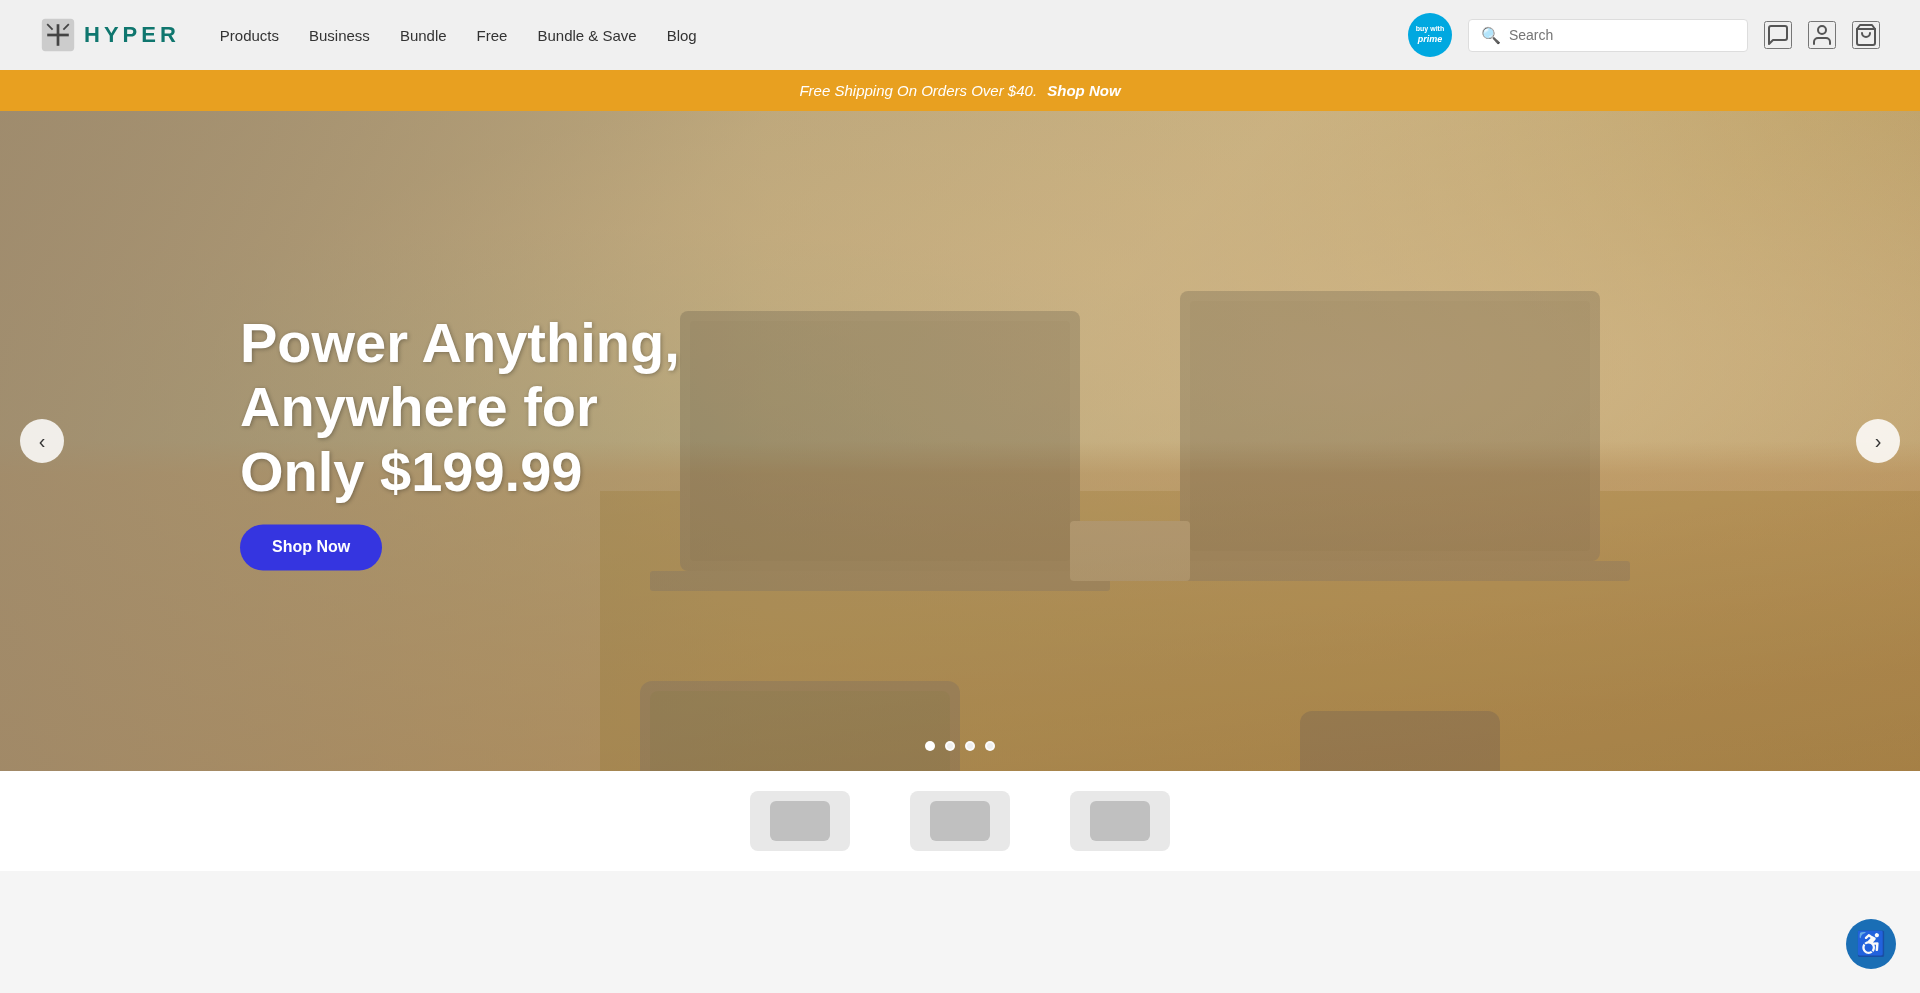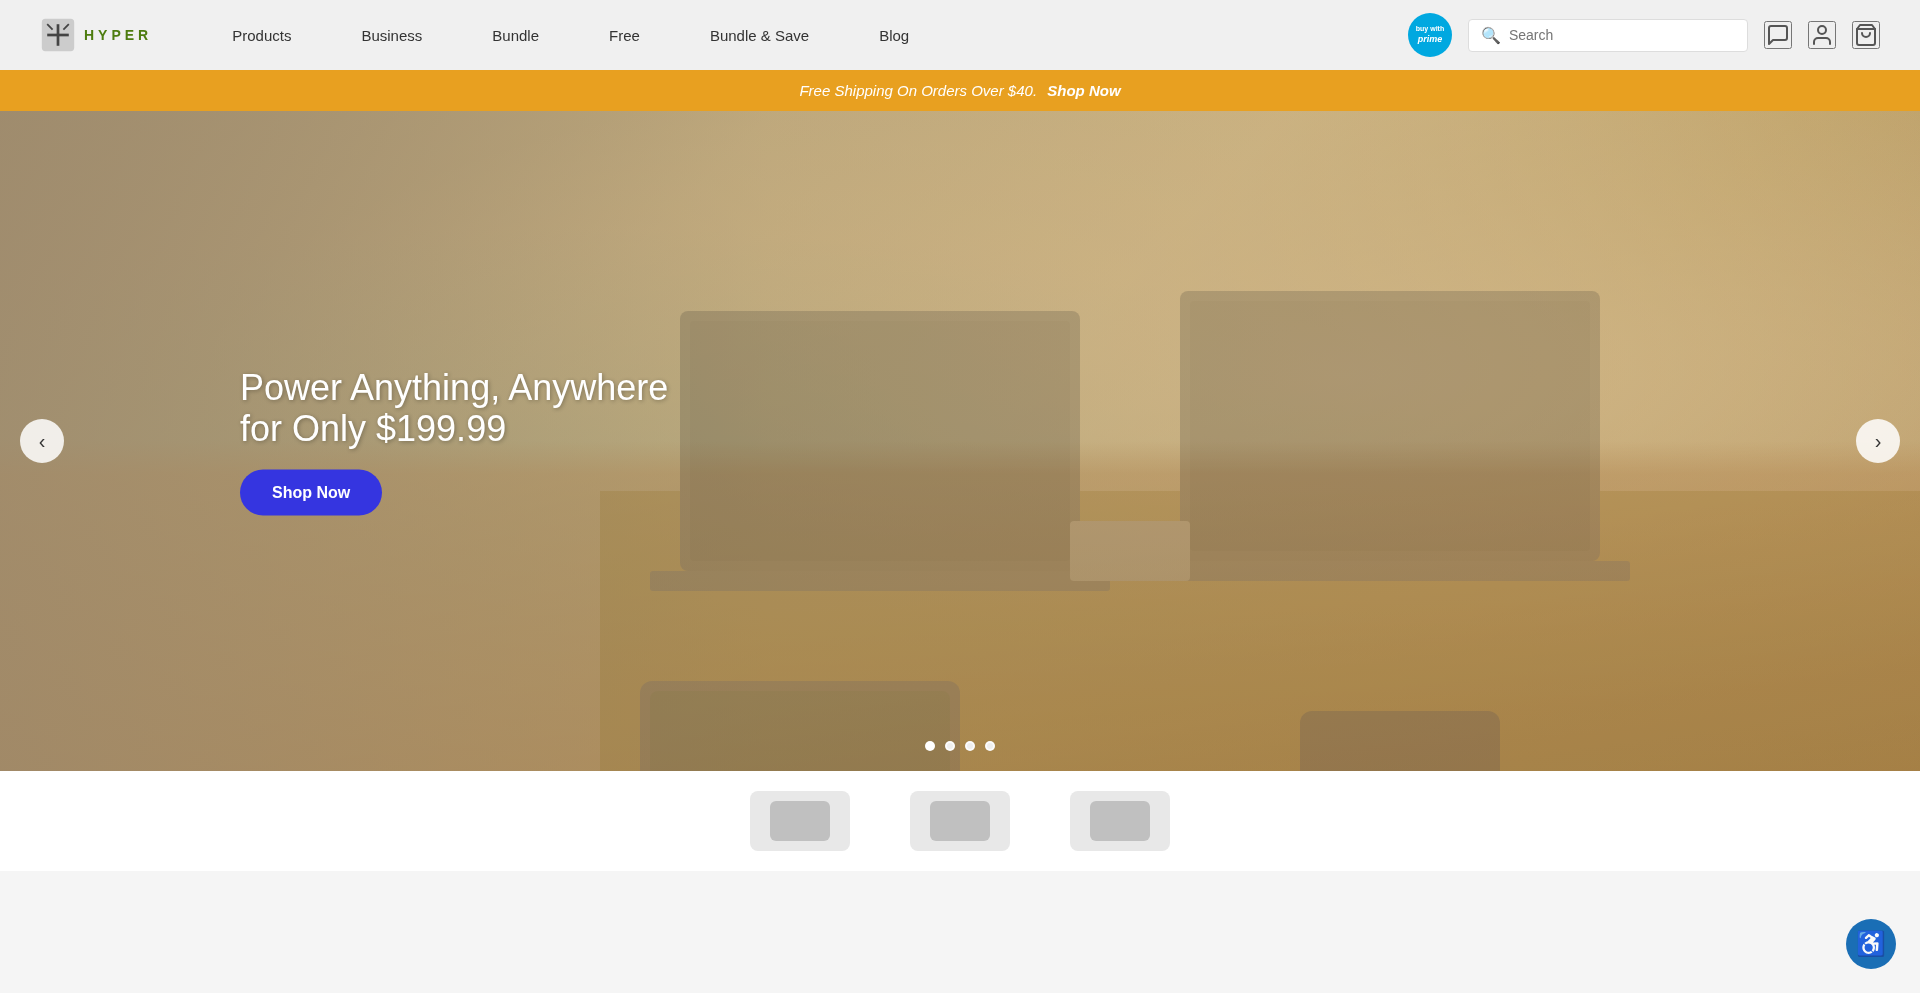--- a/index.html
+++ b/index.html
@@ -20,38 +20,37 @@
       align-items: center;
       gap: 8px;
       margin-right: 40px;
       flex-shrink: 0;
     }
     .logo-icon {
       width: 36px;
       height: 36px;
     }
     .logo-text {
-      font-size: 14px;
+      font-size: 22px;
       font-weight: 700;
       letter-spacing: 4px;
-      color: #4d7c0f;
+      color: #0f766e;
     }
     .nav {
       display: flex;
       align-items: center;
       gap: 30px;
       flex: 1;
     }
     .nav-item {
       font-size: 15px;
       color: #333;
       cursor: pointer;
       text-decoration: none;
       white-space: nowrap;
-      margin-left: 40px;
     }
     .buy-with-prime {
       width: 44px;
       height: 44px;
       border-radius: 50%;
       background: #00A8E0;
       display: flex;
       align-items: center;
       justify-content: center;
       flex-shrink: 0;
@@ -159,22 +158,22 @@
     .hero-content {
       position: absolute;
       left: 240px;
       top: 50%;
       transform: translateY(-50%);
       z-index: 10;
       color: white;
       max-width: 440px;
     }
     .hero-title {
-      font-size: 36px;
-      font-weight: 400;
+      font-size: 56px;
+      font-weight: 700;
       line-height: 1.15;
       margin-bottom: 20px;
       text-shadow: 1px 1px 4px rgba(0,0,0,0.3);
     }
     .hero-subtitle {
       font-size: 15px;
       line-height: 1.6;
       margin-bottom: 32px;
       color: rgba(255,255,255,0.95);
       text-shadow: 1px 1px 3px rgba(0,0,0,0.3);

